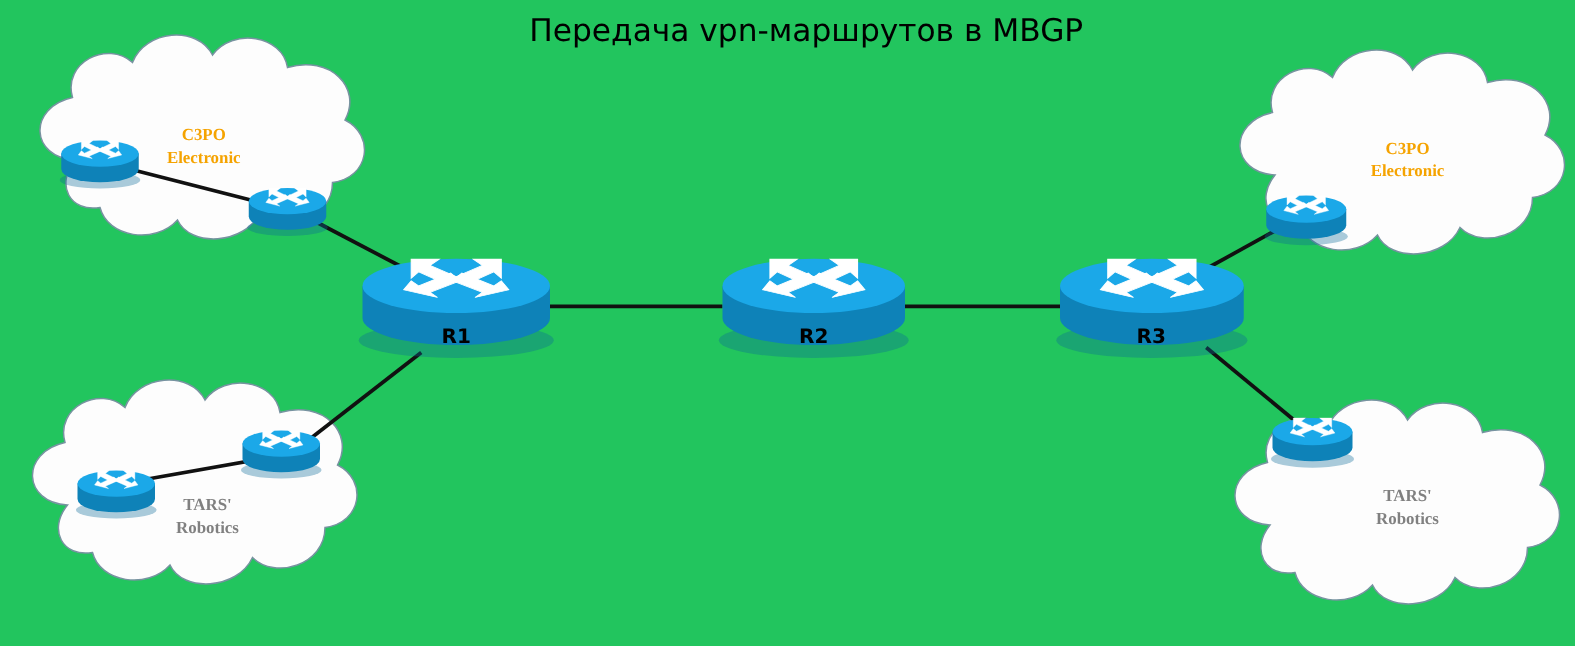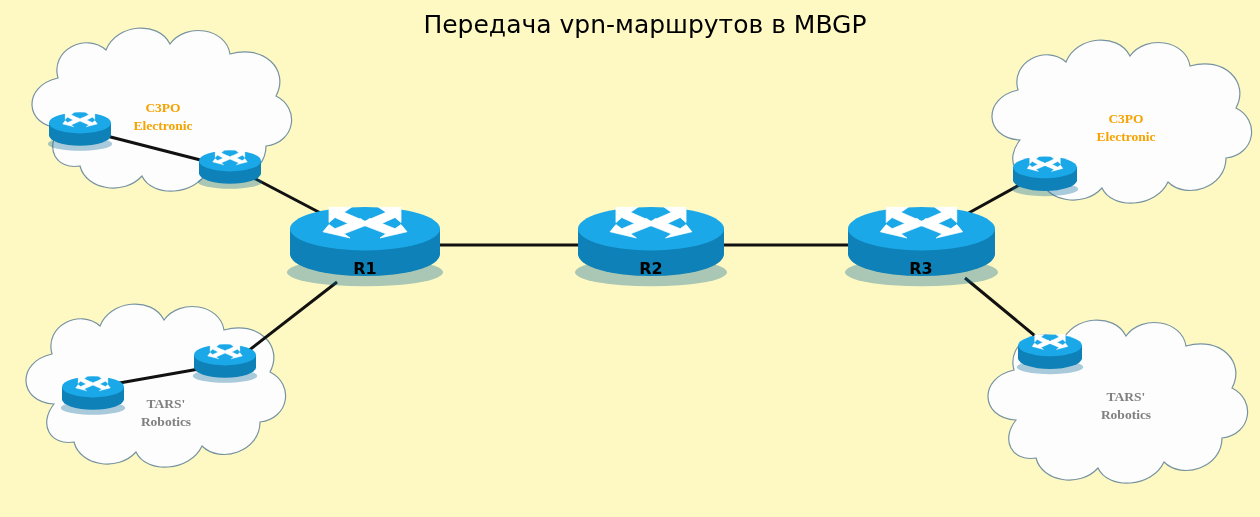--- a/index.html
+++ b/index.html
@@ -8,21 +8,21 @@
     padding: 0;
     background: #ffffff;
   }
   body {
     font-family: "Liberation Sans", sans-serif;
   }
   #canvas {
     position: relative;
     width: 1260px;
     height: 517px;
-    background: #fef9c3;
+    background: #22c55e;
     overflow: hidden;
     text-align: center;
   }
   #diagram-svg {
     position: absolute;
     top: 0;
     left: 0;
     width: 1260px;
     height: 517px;
   }

